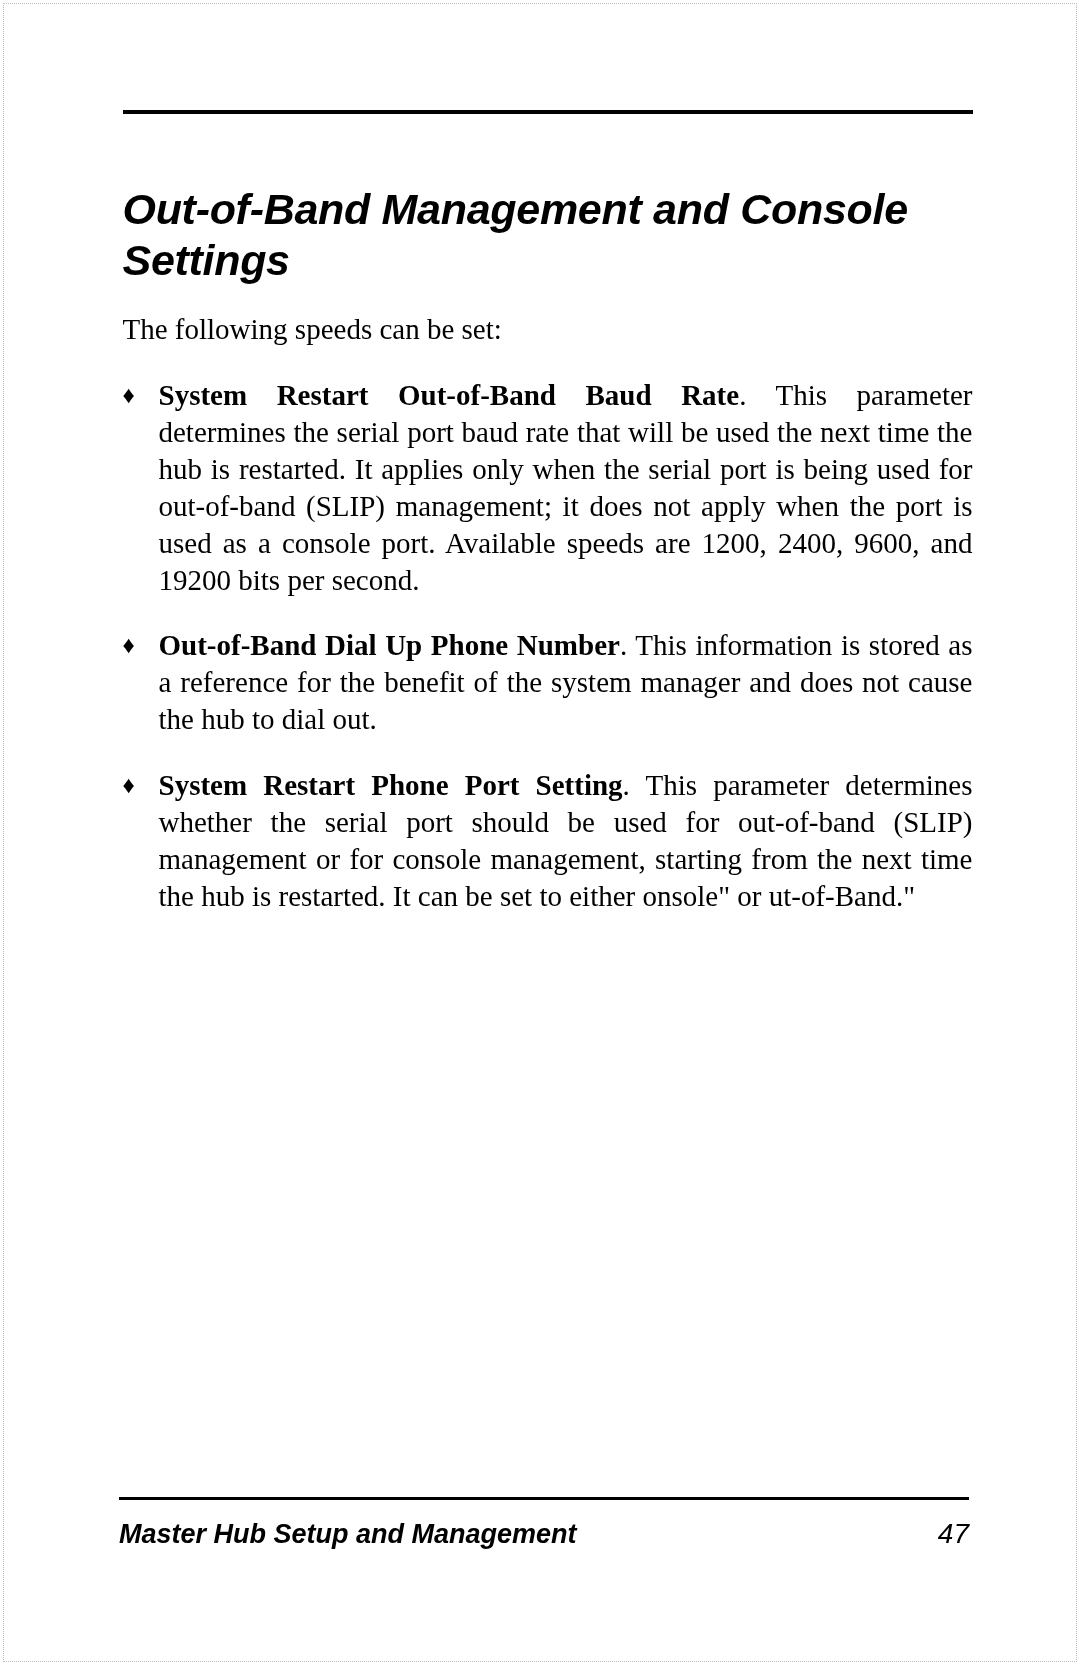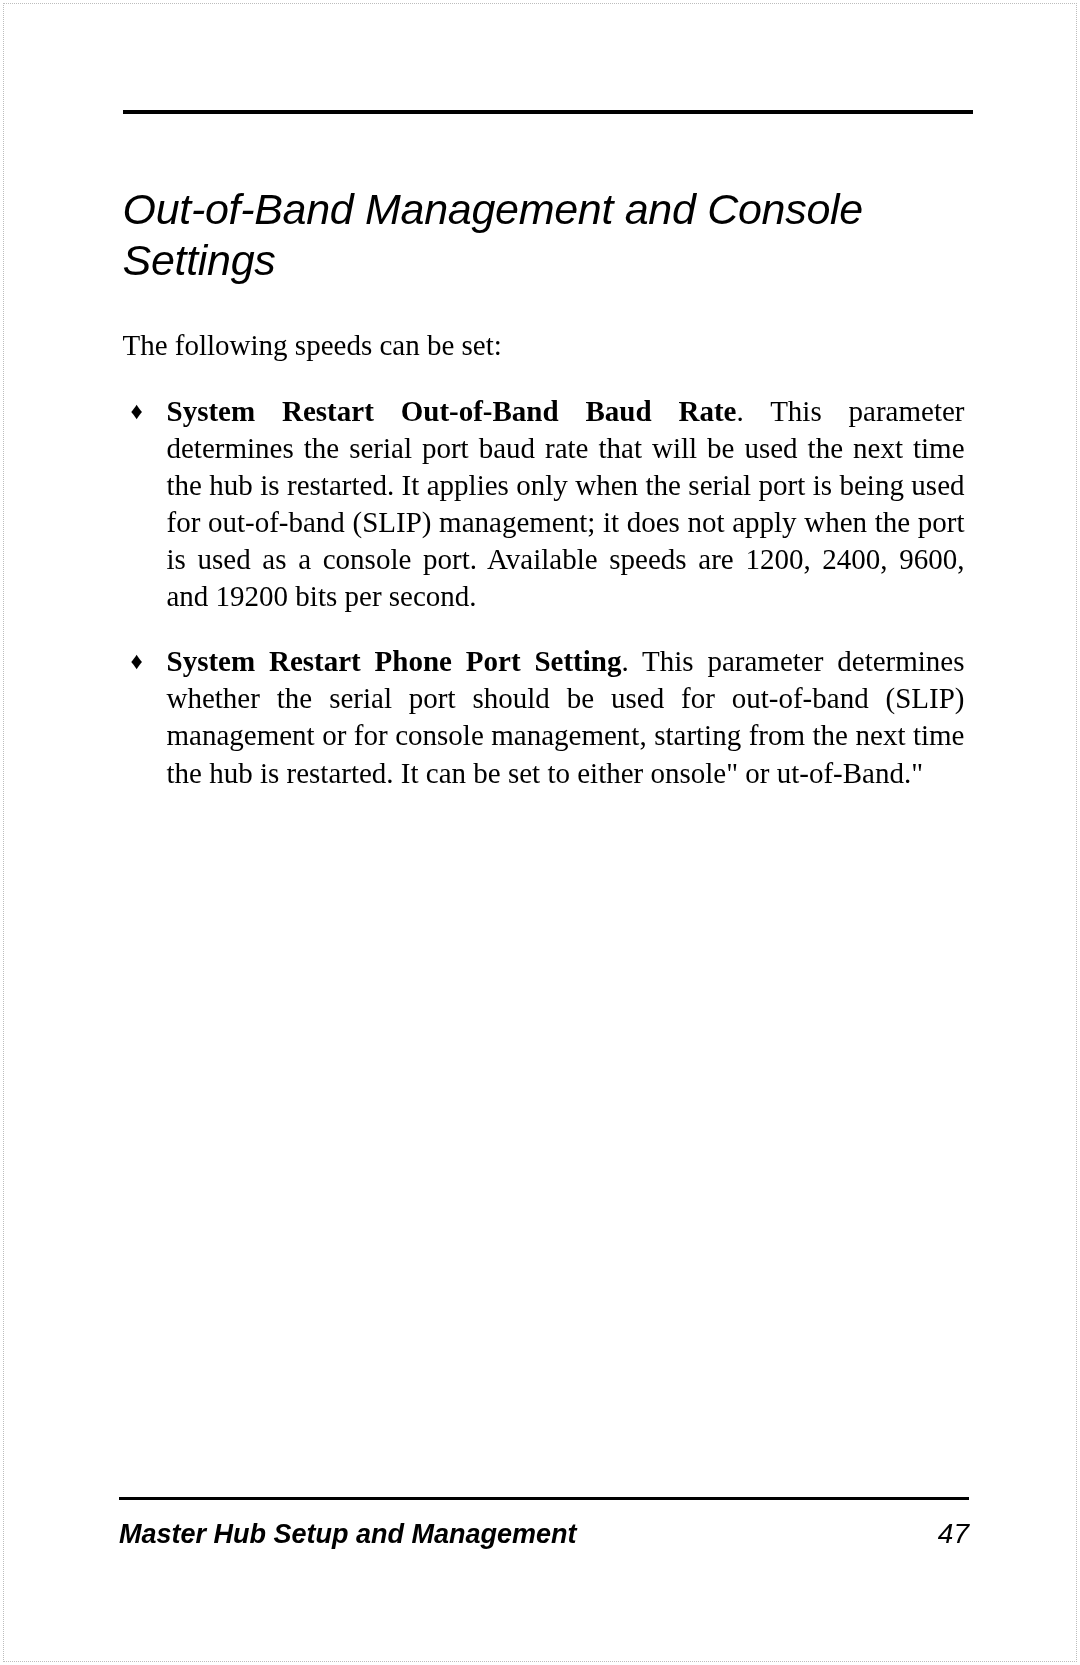--- a/index.html
+++ b/index.html
@@ -26,41 +26,41 @@
       width: 850px;
       margin: 0 auto 18px auto;
     }
     .content {
       width: 850px;
       margin: 0 auto;
     }
     h1 {
       font-family: Arial, Helvetica, sans-serif;
       font-style: italic;
-      font-weight: normal;
+      font-weight: bold;
       font-size: 43px;
       line-height: 1.18;
-      margin-bottom: 42px;
+      margin-bottom: 26px;
       letter-spacing: -0.3px;
     }
     .para {
       font-size: 29px;
       line-height: 1.28;
       text-align: justify;
       margin-bottom: 34px;
     }
     .para-noj {
       font-size: 29px;
       line-height: 1.28;
       margin-bottom: 28px;
     }
     ul.diamond {
       list-style: none;
       padding-left: 0;
-      margin: 8px;
+      margin: 0;
     }
     ul.diamond li {
       position: relative;
       padding-left: 36px;
       margin-left: 0px;
       margin-bottom: 28px;
       font-size: 29px;
       line-height: 1.28;
       text-align: justify;
     }
@@ -120,20 +120,23 @@
     <h1>Out-of-Band Management and Console Settings</h1>
 
 
     <p class="para-noj">The following speeds can be set:</p>
 
     <ul class="diamond">
       <li>
         <span class="bold">System Restart Out-of-Band Baud Rate</span><span>.  This parameter determines the serial port baud rate that will be used the next time the hub is restarted.  It applies only when the serial port is being used for out-of-band (SLIP) management; it does not apply when the port is used as a console port.  Available speeds are 1200, 2400, 9600, and 19200 bits per second.</span>
       </li>
       <li>
+        <span class="bold">Out-of-Band Dial Up Phone Number</span><span>.  This information is stored as a reference for the benefit of the system manager and does not cause the hub to dial out.</span>
+      </li>
+      <li>
         <span class="bold">System Restart Phone Port Setting</span><span>.   This parameter determines whether the serial port should be used for out-of-band (SLIP) management or for console management, starting from the next time the hub is restarted.  It can be set to either    onsole" or    ut-of-Band."</span>
       </li>
     </ul>
   </div>
 
   <div class="footer">
     <div class="rule-bottom"></div>
     <div class="footer-line">
       <span class="footer-title">Master Hub Setup and Management</span>
       <span class="footer-page">47</span>

